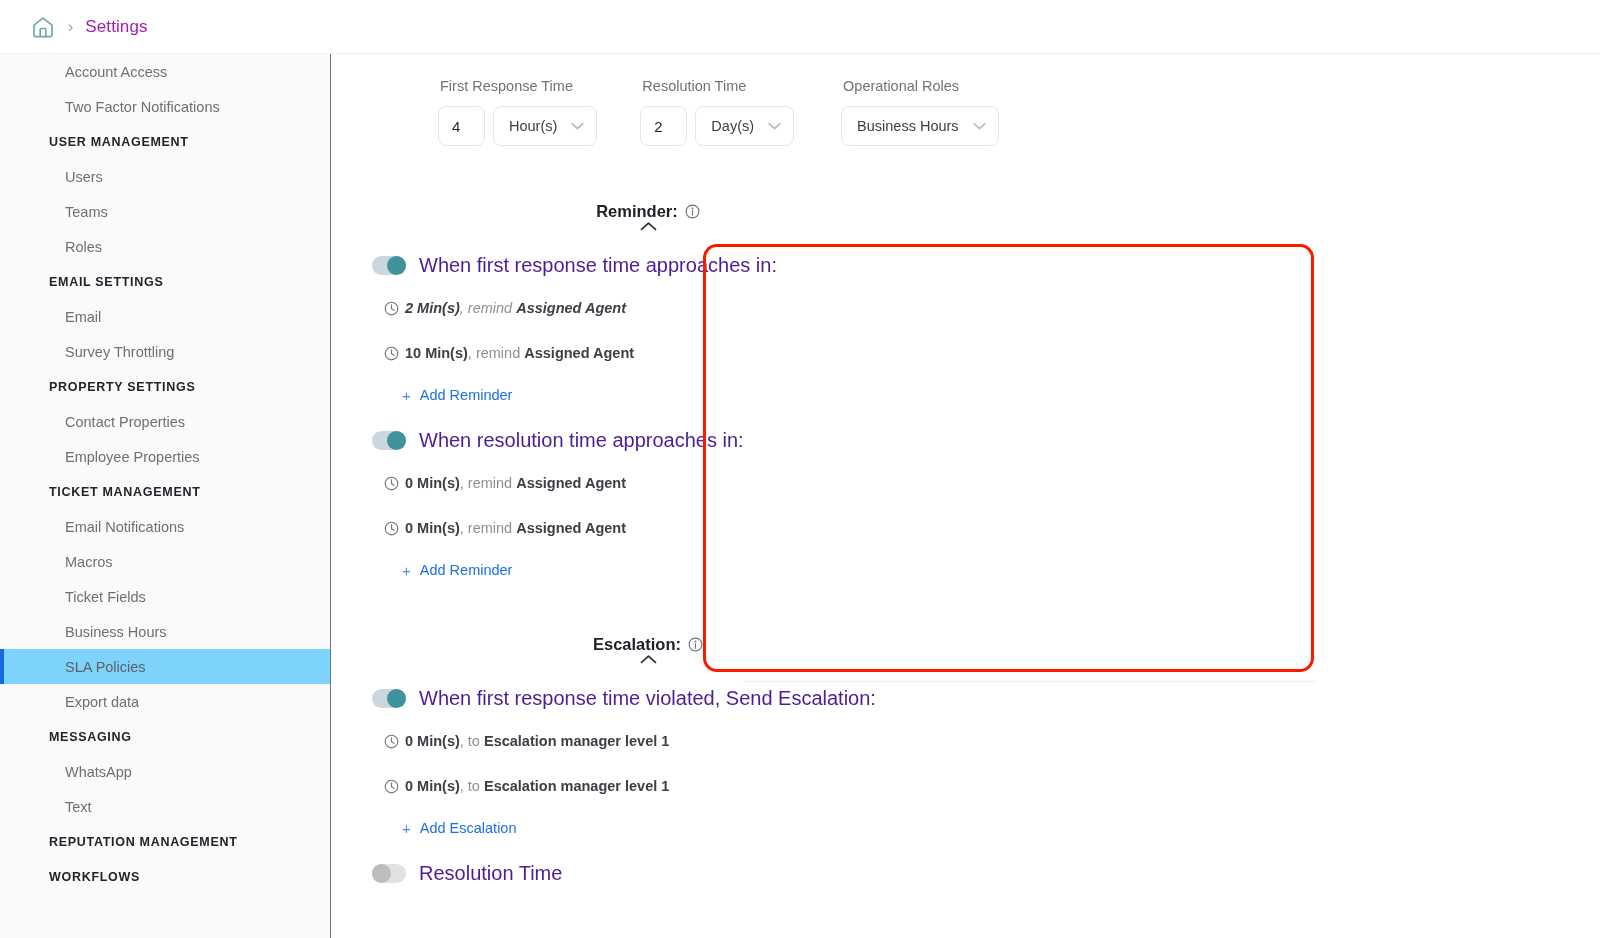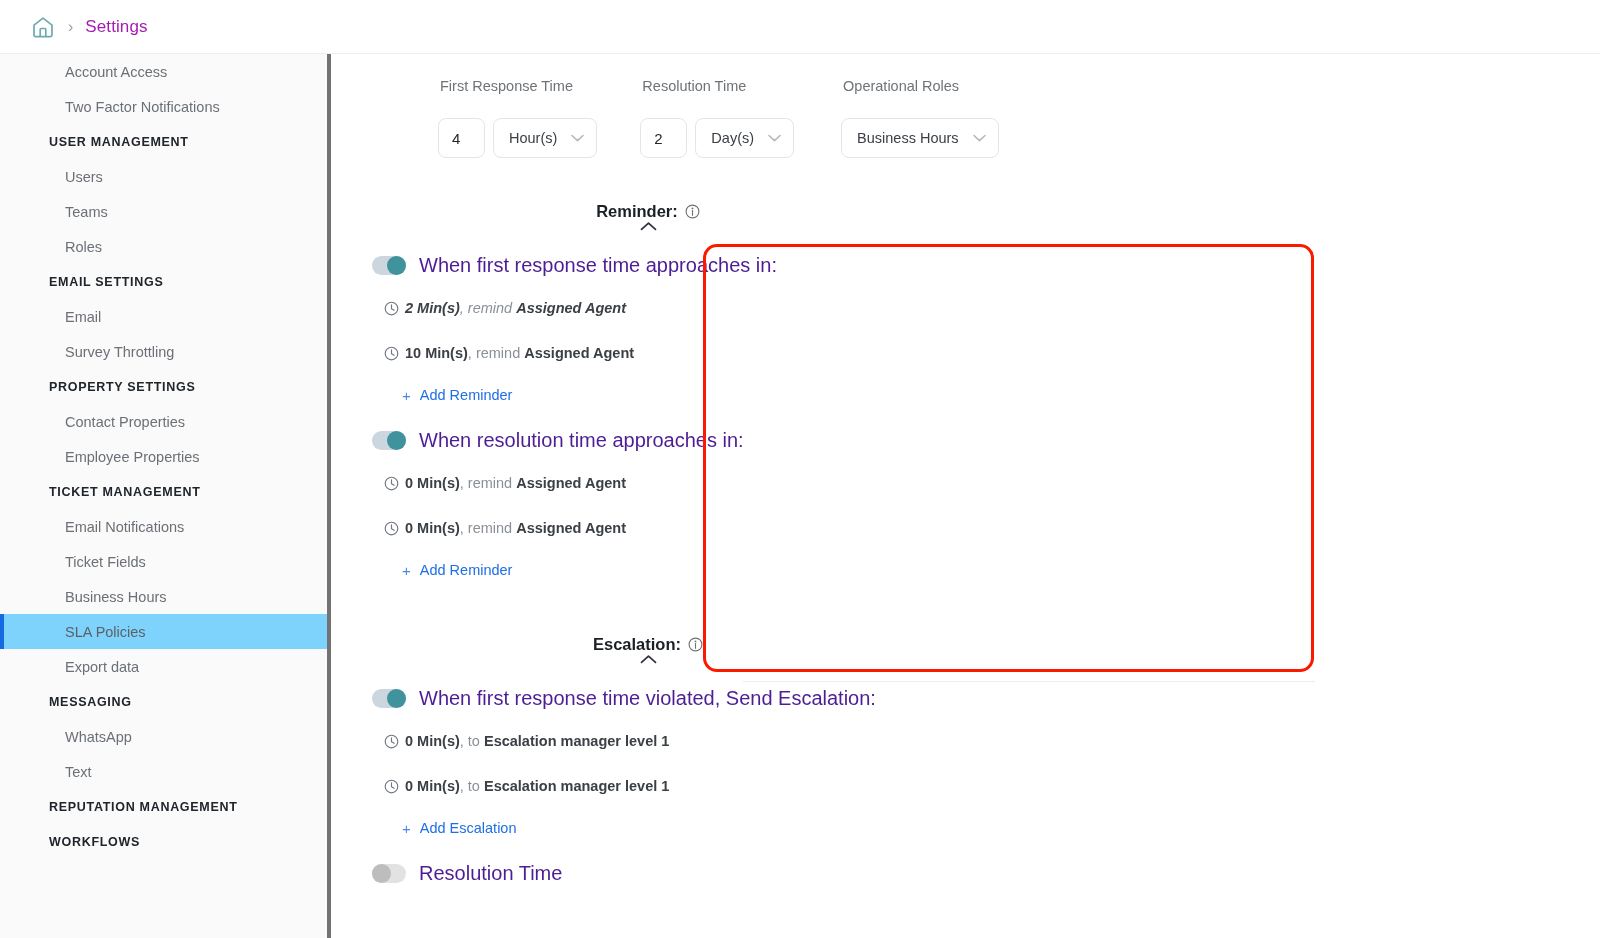--- a/index.html
+++ b/index.html
@@ -16,21 +16,21 @@
     background: #ffffff; border-bottom: 1px solid #eceef0;
     display: flex; align-items: center; padding-left: 30px; gap: 10px;
   }
   #home-icon { width: 26px; height: 26px; display: block; }
   .crumb-sep { color: #9aa3ad; font-size: 16px; line-height: 1; margin: 0 2px; }
   #crumb-title { font-size: 17px; color: #a21caf; letter-spacing: .1px; }
 
   
   #sidebar {
     position: absolute; left: 0; top: 54px; width: 331px; height: 884px;
-    background: #fafafa; border-right: 4px solid #737373;
+    background: #fafafa; border-right: 1px solid #737373;
     overflow: hidden;
   }
   #sidebar-scroll { position: relative; padding-top: 0; }
   .nav-group {
     font-size: 12.5px; font-weight: bold; letter-spacing: .7px;
     color: #20252b; padding: 0 0 0 49px; height: 35px;
     display: flex; align-items: center; text-transform: uppercase;
   }
   .nav-item {
     font-size: 14.5px; color: #6b7076; padding-left: 65px;
@@ -45,21 +45,21 @@
   #main {
     position: absolute; left: 331px; top: 54px;
     width: 1269px; height: 884px; background: #fff; overflow: hidden;
   }
 
   
   #fields-row {
     position: absolute; left: 107px; top: 24px;
     display: flex; align-items: flex-start; gap: 0;
   }
-  .field-block { display: flex; flex-direction: column; gap: 12px; }
+  .field-block { display: flex; flex-direction: column; }
   .field-label {
     font-size: 14.5px; color: #6e7378; margin-bottom: 12px; padding-left: 2px;
   }
   .field-controls { display: flex; gap: 8px; align-items: center; }
   .num-input {
     width: 47px; height: 40px; border: 1px solid #e3e5e8; border-radius: 8px;
     background: #fff; font-size: 15px; color: #23272c;
     display: flex; align-items: center; padding-left: 13px;
   }
   .select-box {
@@ -177,20 +177,23 @@
         <span>Contact Properties</span>
       </div>
       <div class="nav-item">
         <span>Employee Properties</span>
       </div>
       <div class="nav-group">
         <span>TICKET MANAGEMENT</span>
       </div>
       <div class="nav-item">
         <span>Email Notifications</span>
+      </div>
+      <div class="nav-item">
+        <span>Macros</span>
       </div>
       <div class="nav-item">
         <span>Ticket Fields</span>
       </div>
       <div class="nav-item">
         <span>Business Hours</span>
       </div>
       <div class="nav-item active">
         <span>SLA Policies</span>
       </div>

